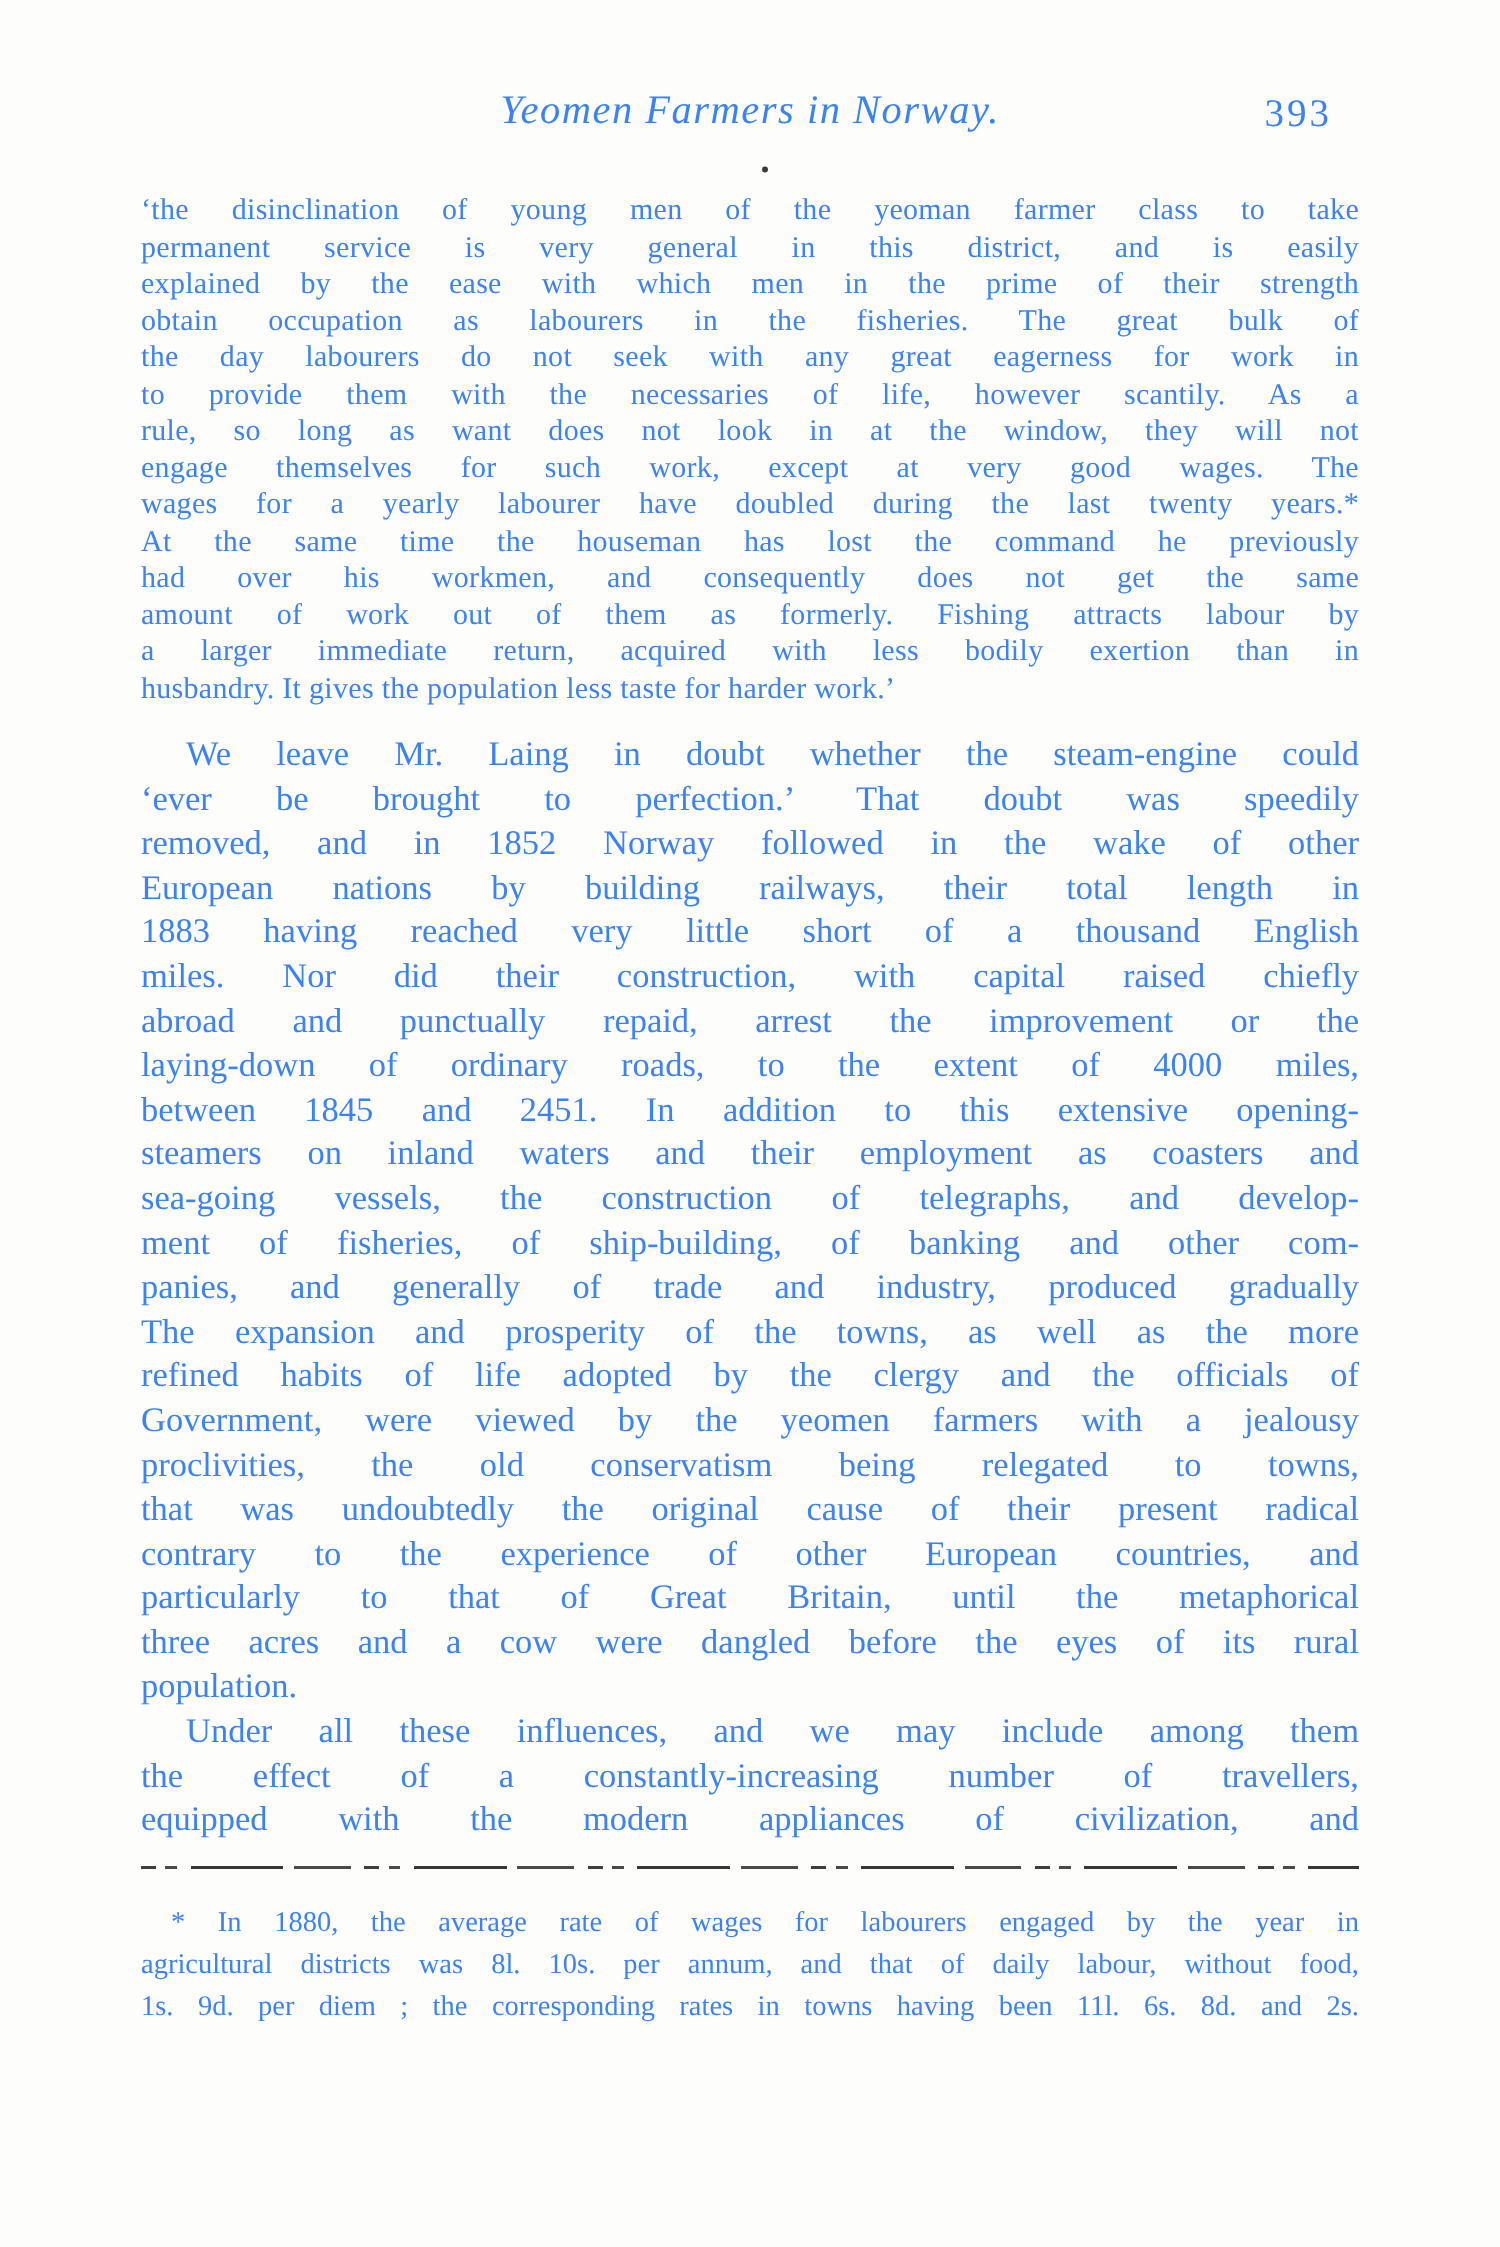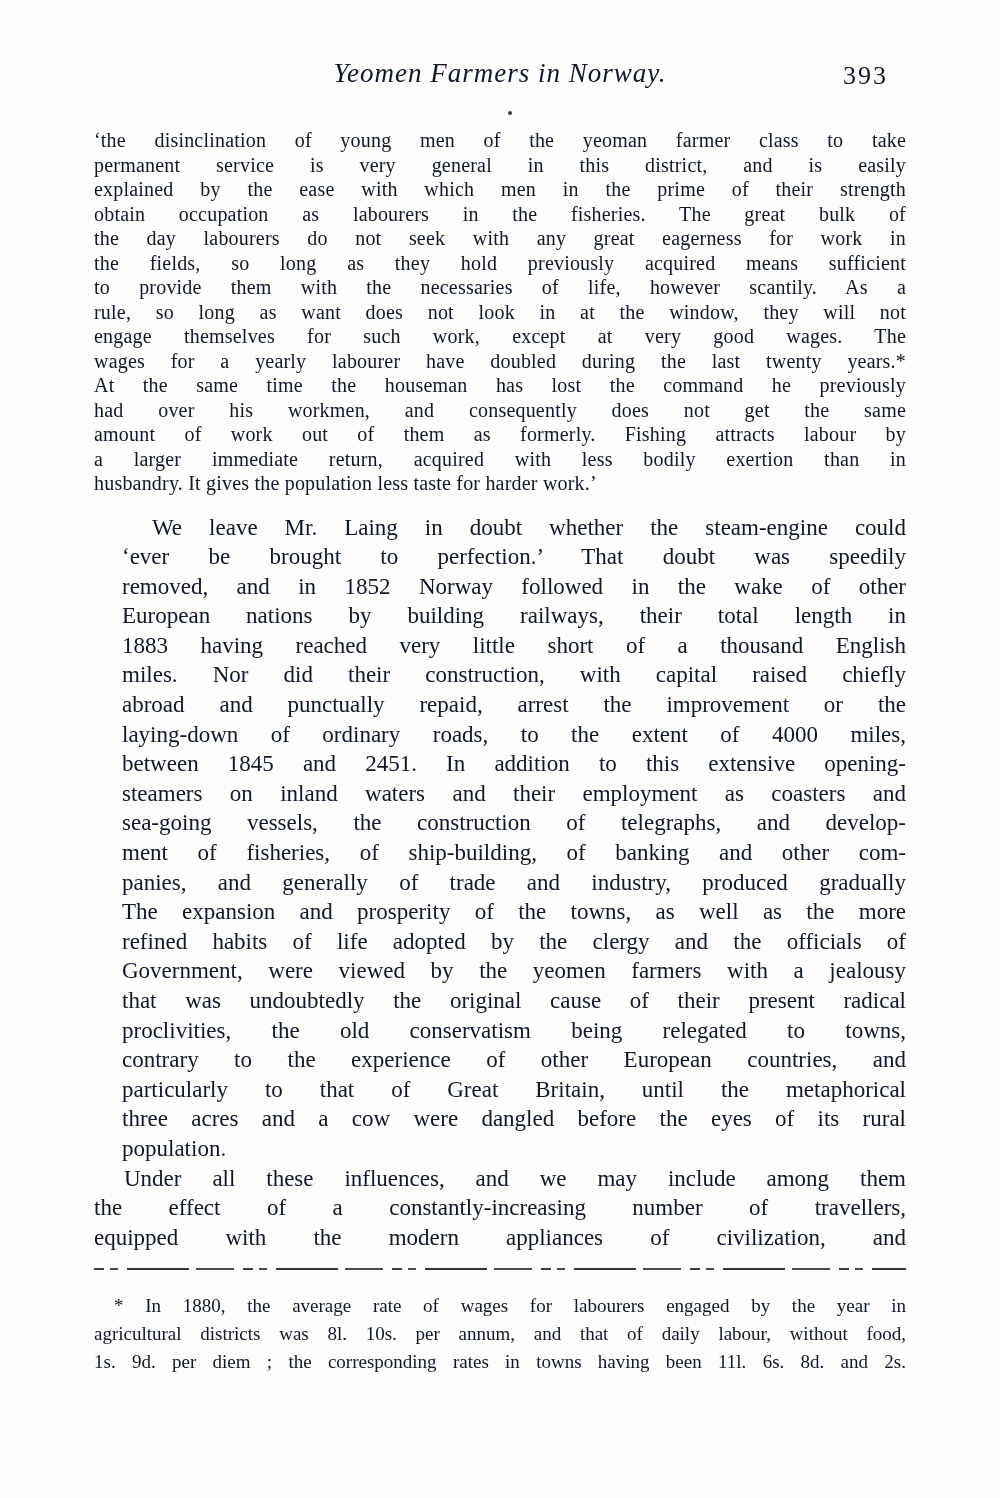--- a/index.html
+++ b/index.html
@@ -2,21 +2,21 @@
 <html><head>
 <meta charset="utf-8">
 <style>
   html, body { margin: 0; padding: 0; background: #e8e8e6; }
   .page {
     position: relative;
     width: 1000px;
     height: 1498px;
     margin: 0 auto;
     background: #fdfdfb;
-    color: #0f172a;
+    color: #3b82f6;
     font-family: "Liberation Serif", serif;
     overflow: hidden;
     box-sizing: border-box;
     padding: 0 94px;
   }
   
   .header {
     position: relative;
     margin-top: 58px;
     height: 36px;
@@ -59,21 +59,21 @@
     margin-top: 34px;
     font-size: 20px;
     line-height: 24.5px;
     letter-spacing: 0.2px;
   }
   
   .bodytext {
     font-size: 23px;
     line-height: 29.6px;
   }
-  .para-1 { margin-top: 17px; margin-left: 28px; }
+  .para-1 { margin-top: 17px; }
   .para-2 { margin-top: 0; }
   
   .rule {
     margin-top: 16px;
     height: 2px;
     background-image: repeating-linear-gradient(
       90deg,
       #3e3e3e 0px,  #3e3e3e 10px,
       transparent 10px, transparent 16px,
       #4a4a4a 16px, #4a4a4a 24px,
@@ -101,21 +101,20 @@
   </div>
 
   <div class="scan-dot"></div>
 
   <div class="quote para ends-short">
       <div class="line">‘the disinclination of young men of the yeoman farmer class to take</div>
       <div class="line">permanent service is very general in this district, and is easily</div>
       <div class="line">explained by the ease with which men in the prime of their strength</div>
       <div class="line">obtain occupation as labourers in the fisheries. The great bulk of</div>
       <div class="line">the day labourers do not seek with any great eagerness for work in</div>
-      <div class="line">the fields, so long as they hold previously acquired means sufficient</div>
       <div class="line">to provide them with the necessaries of life, however scantily. As a</div>
       <div class="line">rule, so long as want does not look in at the window, they will not</div>
       <div class="line">engage themselves for such work, except at very good wages. The</div>
       <div class="line">wages for a yearly labourer have doubled during the last twenty years.*</div>
       <div class="line">At the same time the houseman has lost the command he previously</div>
       <div class="line">had over his workmen, and consequently does not get the same</div>
       <div class="line">amount of work out of them as formerly. Fishing attracts labour by</div>
       <div class="line">a larger immediate return, acquired with less bodily exertion than in</div>
       <div class="line">husbandry. It gives the population less taste for harder work.’</div>
     </div>
@@ -130,22 +129,22 @@
       <div class="line">abroad and punctually repaid, arrest the improvement or the</div>
       <div class="line">laying-down of ordinary roads, to the extent of 4000 miles,</div>
       <div class="line">between 1845 and 2451. In addition to this extensive opening-</div>
       <div class="line">steamers on inland waters and their employment as coasters and</div>
       <div class="line">sea-going vessels, the construction of telegraphs, and develop-</div>
       <div class="line">ment of fisheries, of ship-building, of banking and other com-</div>
       <div class="line">panies, and generally of trade and industry, produced gradually</div>
       <div class="line">The expansion and prosperity of the towns, as well as the more</div>
       <div class="line">refined habits of life adopted by the clergy and the officials of</div>
       <div class="line">Government, were viewed by the yeomen farmers with a jealousy</div>
+      <div class="line">proclivities, the old conservatism being relegated to towns,</div>
       <div class="line">that was undoubtedly the original cause of their present radical</div>
-      <div class="line">proclivities, the old conservatism being relegated to towns,</div>
       <div class="line">contrary to the experience of other European countries, and</div>
       <div class="line">particularly to that of Great Britain, until the metaphorical</div>
       <div class="line">three acres and a cow were dangled before the eyes of its rural</div>
       <div class="line">population.</div>
     </div>
 
   <div class="bodytext para-2 para indent-first">
       <div class="line">Under all these influences, and we may include among them</div>
       <div class="line">the effect of a constantly-increasing number of travellers,</div>
       <div class="line">equipped with the modern appliances of civilization, and</div>

